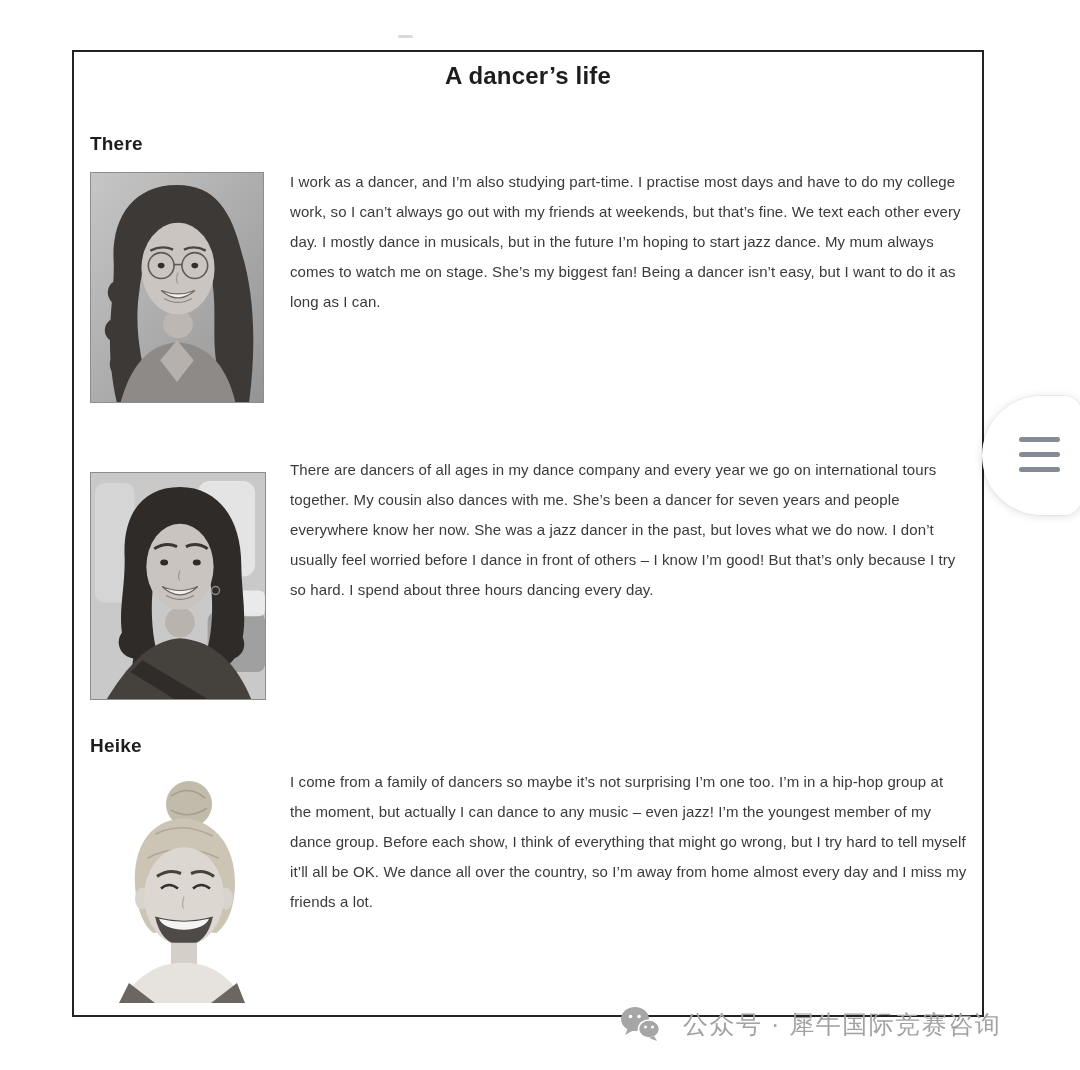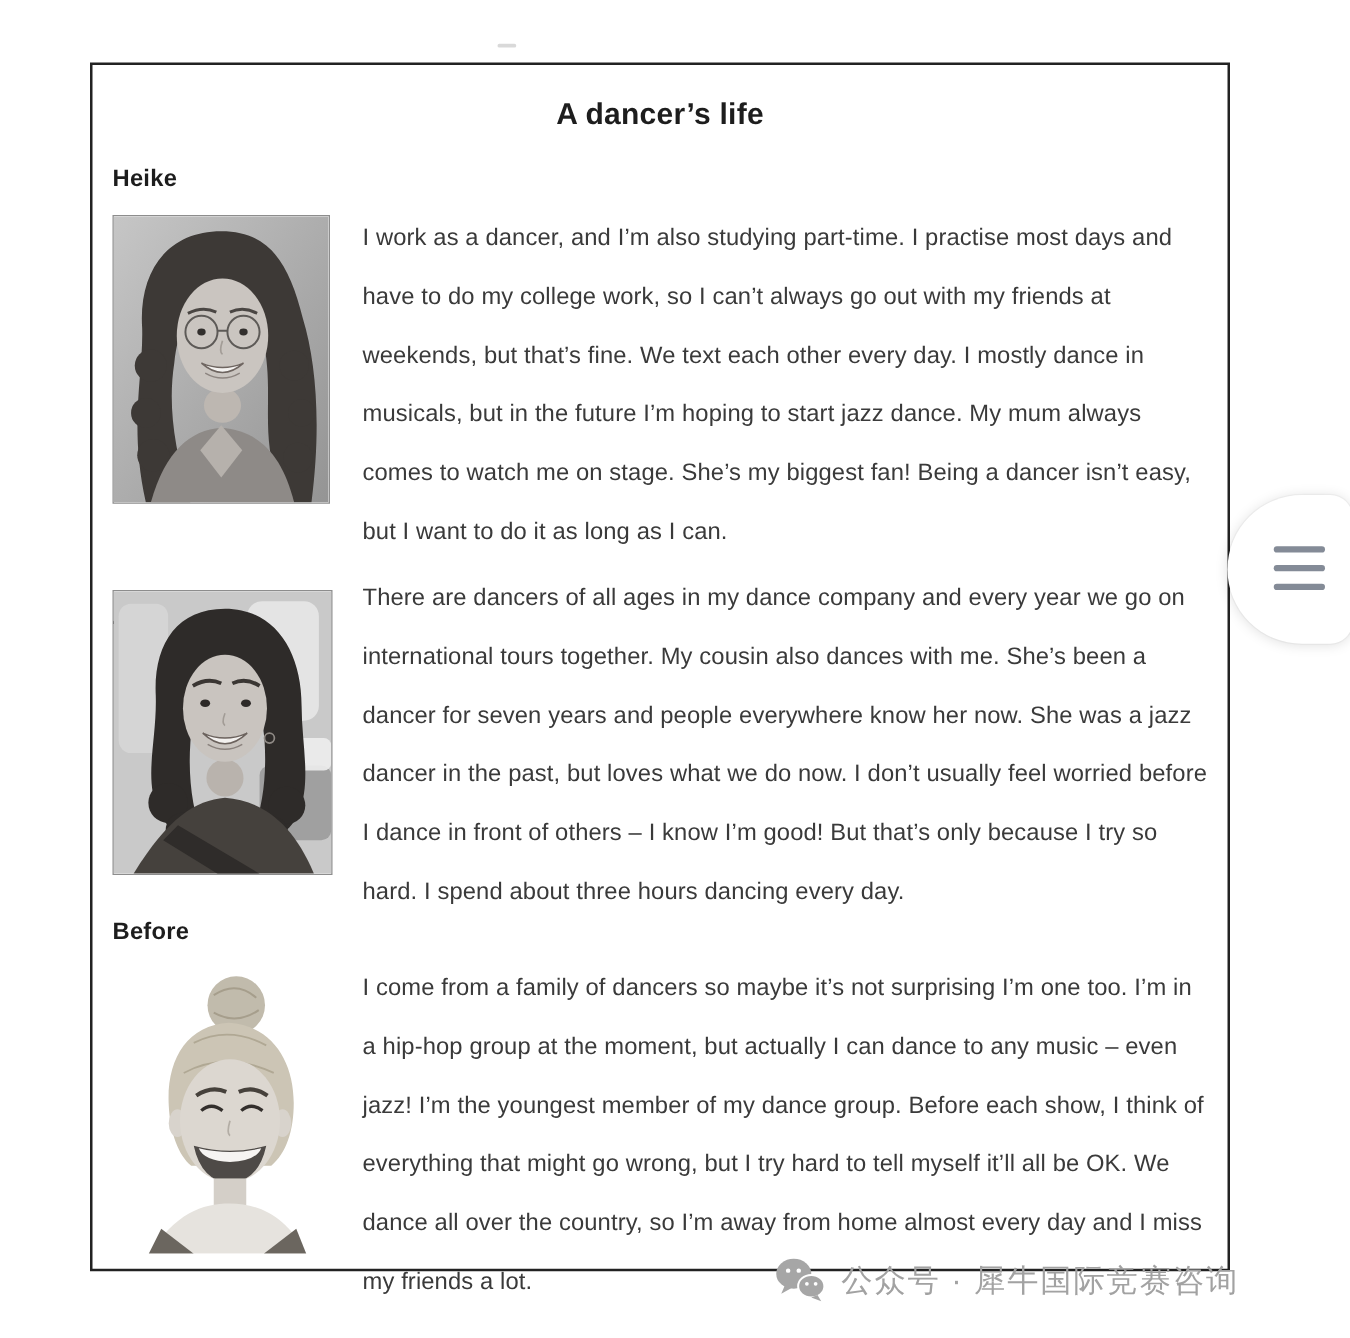--- a/index.html
+++ b/index.html
@@ -11,41 +11,41 @@
     position:absolute; left:72px; top:50px; width:912px; height:967px;
     border:2px solid #222222; background:#ffffff;
   }
 
   .smudge {
     position:absolute; left:398px; top:35px; width:15px; height:3px;
     background:#cfcfcf; border-radius:2px; opacity:.8;
   }
 
   .doc-title {
-    position:absolute; left:72px; top:78px; width:912px;
+    position:absolute; left:72px; top:62px; width:912px;
     text-align:center; font-size:24px; font-weight:bold; color:#1d1d1d;
     letter-spacing:.2px;
   }
 
   .name-label {
     position:absolute; font-size:19px; font-weight:bold; color:#1d1d1d;
     letter-spacing:.2px;
   }
   .name-priya { left:90px; top:133px; }
   .name-zoe   { left:90px; top:435px;margin-top:48px; }
   .name-heike { left:90px; top:735px; }
 
   .photo { position:absolute; overflow:hidden; }
   .photo svg { display:block; width:100%; height:100%; }
   .photo-priya { left:90px;  top:172px; width:174px; height:231px; border:1px solid #8d8d8d; }
   .photo-zoe   { left:90px;  top:472px; width:176px; height:228px; border:1px solid #8d8d8d; }
   .photo-heike { left:95px;  top:774px; width:170px; height:229px; }
 
   .para {
-    position:absolute; width:678px; font-size:19px; line-height:47px;
+    position:absolute; width:678px; font-size:15px; line-height:30px;
     color:#3a3a3a; letter-spacing:.1px;
   }
   .para-priya { left:290px; top:167px; }
   .para-zoe   { left:290px; top:455px; }
   .para-heike { left:290px; top:767px; }
 
   .fab {
     position:absolute; left:982px; top:396px; width:100px; height:119px;
     background:#ffffff; border-radius:60px 18px 18px 60px;
     box-shadow:0 1px 10px rgba(0,0,0,.13), 0 0 0 1px rgba(0,0,0,.03);
@@ -53,37 +53,37 @@
   }
   .fab-lines { position:absolute; left:37px; top:41px; }
   .fab-line {
     width:41px; height:5px; background:#848b97; border-radius:2.5px;
     margin-bottom:10px;
   }
   .fab-line:last-child { margin-bottom:0; }
 
   .watermark {
     position:absolute; left:620px; top:1001px; height:46px;
-    display:flex; align-items:center; gap:13px; z-index:5;
+    display:flex; align-items:center; gap:23px; z-index:5;
     color:#a2a2a2; font-size:25px; letter-spacing:1.5px; white-space:nowrap;
   }
   .watermark svg { display:block; }
 </style>
 </head>
 <body>
 
 <div class="page">
 
   <div class="smudge"></div>
 
   <div class="doc-card"></div>
 
   <div class="doc-title">A dancer’s life</div>
 
-  <div class="name-label name-priya">Heike</div>
+  <div class="name-label name-priya">There</div>
 
   <div class="photo photo-priya" role="img" aria-label="Black-and-white portrait of Priya, a smiling young woman with long curly dark hair and glasses">
     <svg viewBox="0 0 174 230" preserveAspectRatio="none">
       <defs>
         <linearGradient id="pbg" x1="0" y1="0" x2="1" y2="1">
           <stop offset="0" stop-color="#c6c6c6"></stop>
             <stop offset="1" stop-color="#949494"></stop>
         </linearGradient>
       </defs>
       <rect width="174" height="230" fill="url(#pbg)"></rect>
@@ -150,21 +150,21 @@
 
       <circle cx="126" cy="118" r="4" fill="none" stroke="#8f8a85" stroke-width="1.4"></circle>
 
       <path d="M72 114 Q 90 131 108 114 Q 90 122 72 114 Z" fill="#f3f1ef" stroke="#6b625d" stroke-width="1.2"></path>
       <path d="M76 123 Q 90 131 104 123" stroke="#8a827d" stroke-width="1.2" fill="none"></path>
     </svg>
   </div>
 
   <p class="para para-zoe">There are dancers of all ages in my dance company and every year we go on international tours together. My cousin also dances with me. She’s been a dancer for seven years and people everywhere know her now. She was a jazz dancer in the past, but loves what we do now. I don’t usually feel worried before I dance in front of others – I know I’m good! But that’s only because I try so hard. I spend about three hours dancing every day.</p>
 
-  <div class="name-label name-heike">Before</div>
+  <div class="name-label name-heike">Heike</div>
 
   <div class="photo photo-heike" role="img" aria-label="Black-and-white portrait of Heike, a laughing young woman with blonde hair tied in a top bun">
     <svg viewBox="0 0 170 228" preserveAspectRatio="none">
       <rect width="170" height="228" fill="#ffffff"></rect>
 
       <circle cx="94" cy="30" r="23" fill="#c1bbac"></circle>
       <path d="M76 22 q 18 -12 34 2 M76 36 q 18 10 36 -2" stroke="#a69e8c" stroke-width="1.6" fill="none"></path>
 
       <path d="M88 44 C 54 46 38 74 40 110 C 41 132 48 150 58 158 L 122 158 C 134 148 140 130 140 108 C 140 74 122 46 88 44 Z" fill="#ccc5b5"></path>
       <path d="M60 60 q 28 -14 58 2 M52 84 q 34 -18 72 0" stroke="#b0a894" stroke-width="1.5" fill="none"></path>

